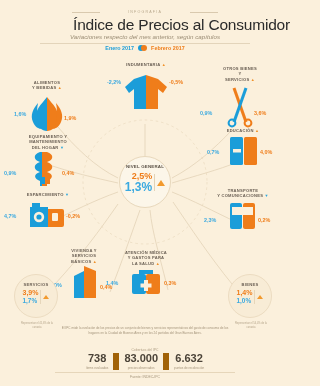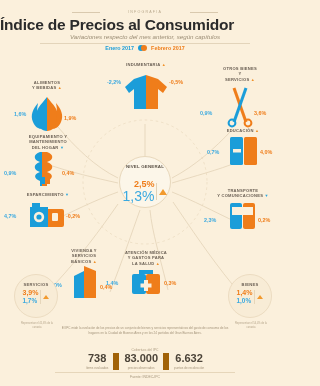--- a/index.html
+++ b/index.html
@@ -28,21 +28,21 @@
   }
   .kicker::before, .kicker::after {
     content: ""; position: absolute; top: 2px; width: 28px; height: 1px;
     background: #d9c9ae;
   }
   .kicker::before { left: 72px; }
   .kicker::after { right: 72px; }
 
   .title {
     position: absolute; left: 0; right: 0; top: 16px;
-    text-align: left; font-size: 15.5px; font-weight: bold;
+    text-align: right; font-size: 15.5px; font-weight: normal;
     color: #2b2b2b; letter-spacing: -0.2px;
   }
   .subtitle {
     position: absolute; left: 0; right: 0; top: 33px;
     text-align: center; font-size: 6.2px; font-style: italic;
     color: #9a8c74;
   }
   .subrule {
     position: absolute; left: 40px; right: 40px; top: 43px;
     height: 1px; background: #e3d4ba;
@@ -72,25 +72,25 @@
     width: 52px; height: 52px; border-radius: 50%;
     background: #fcf6e9; border: 1px solid #e8d8bc;
     display: flex; flex-direction: column; align-items: center;
     padding-top: 7px;
   }
   .hub-title {
     font-size: 4.4px; font-weight: bold; color: #5c5348;
     text-align: center; line-height: 1.25; letter-spacing: 0.2px;
   }
   .hub-vals {
-    display: flex; align-items: center; gap: 2px; margin-top: 10px;
+    display: flex; align-items: center; gap: 2px; margin-top: 2px;
   }
   .hub-nums { display: flex; flex-direction: column; align-items: flex-end; }
   .hub-o { font-size: 9px; font-weight: bold; color: #ef7d1a; line-height: 1.05; }
-  .hub-b { font-size: 14px; font-weight: normal; color: #3aa9e0; line-height: 1.1; }
+  .hub-b { font-size: 12px; font-weight: bold; color: #3aa9e0; line-height: 1.1; }
   .hub-sep { width: 1px; height: 17px; background: #e2d2b6; }
   .tri-up {
     width: 0; height: 0; border-left: 4px solid transparent;
     border-right: 4px solid transparent; border-bottom: 6px solid #f29a2e;
   }
 
   
   .node { position: absolute; }
   .node-label {
     font-size: 4.1px; font-weight: bold; color: #6b6055;

